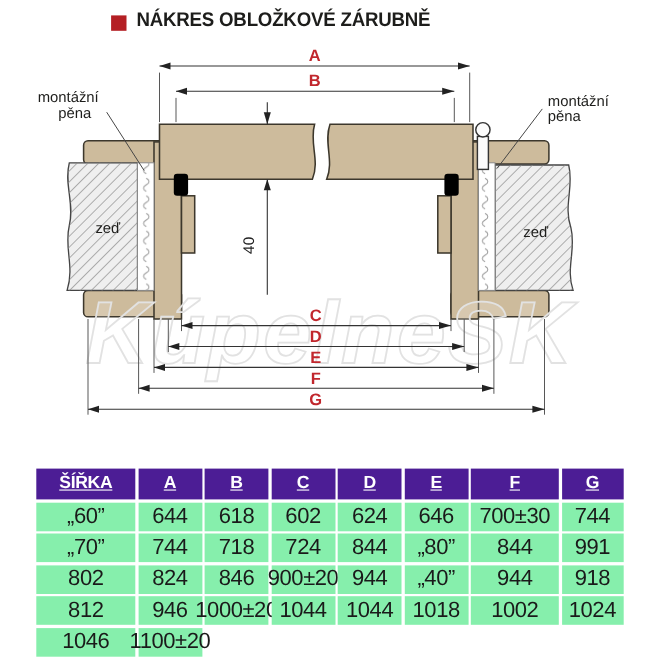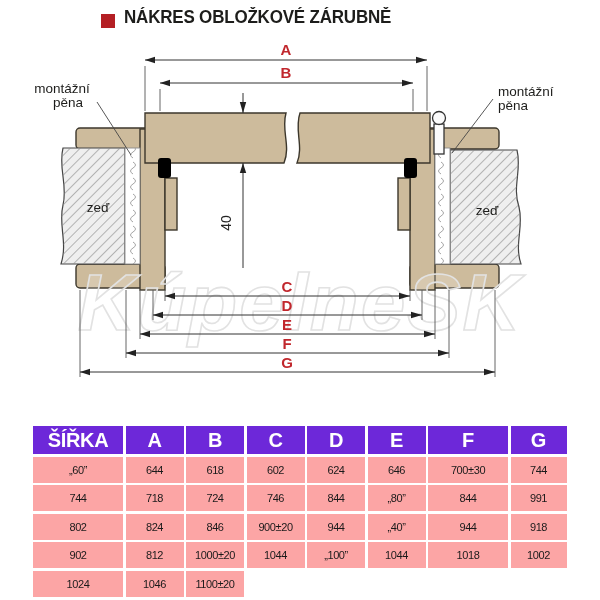--- a/index.html
+++ b/index.html
@@ -3,23 +3,23 @@
 <meta charset="utf-8">
 <style>
   html,body{margin:0;padding:0;background:#fff;}
   body{width:600px;height:600px;position:relative;font-family:"Liberation Sans",sans-serif;overflow:hidden;}
   .page-title{position:absolute;top:8px;left:90px;display:flex;align-items:flex-end;gap:9px;z-index:5;margin-left:11px;}
   .title-bullet{width:14px;height:14px;background:#b41f24;display:inline-block;}
   .title-text{font-size:17px;font-weight:bold;color:#1d1d1b;letter-spacing:-0.2px;transform:scaleY(1.06);}
   .diagram-wrap{position:absolute;top:0;left:0;width:600px;height:422px;}
   .data-table{position:absolute;left:33px;top:426px;width:534px;display:grid;
     grid-template-columns:90px 58px 58px 58px 58px 58px 80px 56px;gap:2.5px;background:#fff;}
-  .th{background:#6d28d9;color:#fff;font-weight:bold;font-size:20px;height:28px;
-    display:flex;align-items:center;justify-content:center;letter-spacing:-0.3px;}
-  .td{background:#fca5a5;color:#1a1a1a;font-size:11px;height:26px;
+  .th{background:#4c1d95;color:#fff;font-weight:bold;font-size:16px;height:28px;
+    display:flex;align-items:center;justify-content:center;letter-spacing:-0.3px;text-decoration:underline;}
+  .td{background:#86efac;color:#1a1a1a;font-size:20px;height:26px;
     display:flex;align-items:center;justify-content:center;letter-spacing:-0.4px;}
 </style>
 </head>
 <body>
 
 <div class="page-title">
   <span class="title-bullet"></span>
   <span class="title-text">NÁKRES OBLOŽKOVÉ ZÁRUBNĚ</span>
 </div>
 
@@ -152,40 +152,39 @@
     <div class="th">F</div>
     <div class="th">G</div>
     <div class="td">„60”</div>
     <div class="td">644</div>
     <div class="td">618</div>
     <div class="td">602</div>
     <div class="td">624</div>
     <div class="td">646</div>
     <div class="td">700±30</div>
     <div class="td">744</div>
+    <div class="td">„70”</div>
     <div class="td">744</div>
     <div class="td">718</div>
     <div class="td">724</div>
-    <div class="td">746</div>
     <div class="td">844</div>
     <div class="td">„80”</div>
     <div class="td">844</div>
     <div class="td">991</div>
     <div class="td">802</div>
     <div class="td">824</div>
     <div class="td">846</div>
     <div class="td">900±20</div>
     <div class="td">944</div>
     <div class="td">„40”</div>
     <div class="td">944</div>
     <div class="td">918</div>
-    <div class="td">902</div>
     <div class="td">812</div>
+    <div class="td">946</div>
     <div class="td">1000±20</div>
     <div class="td">1044</div>
-    <div class="td">„100”</div>
     <div class="td">1044</div>
     <div class="td">1018</div>
     <div class="td">1002</div>
     <div class="td">1024</div>
     <div class="td">1046</div>
     <div class="td">1100±20</div>
   </div>
 
 </body></html>

